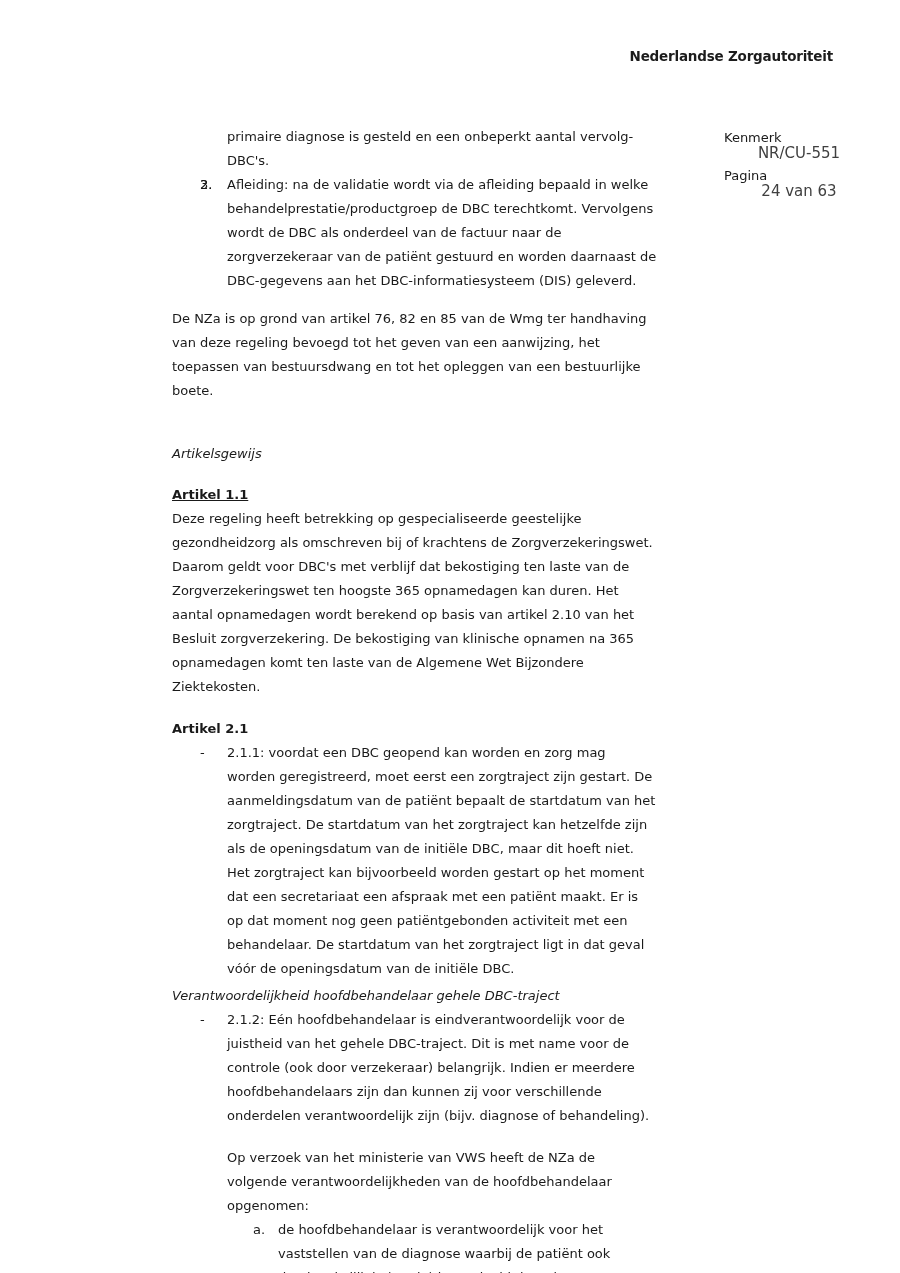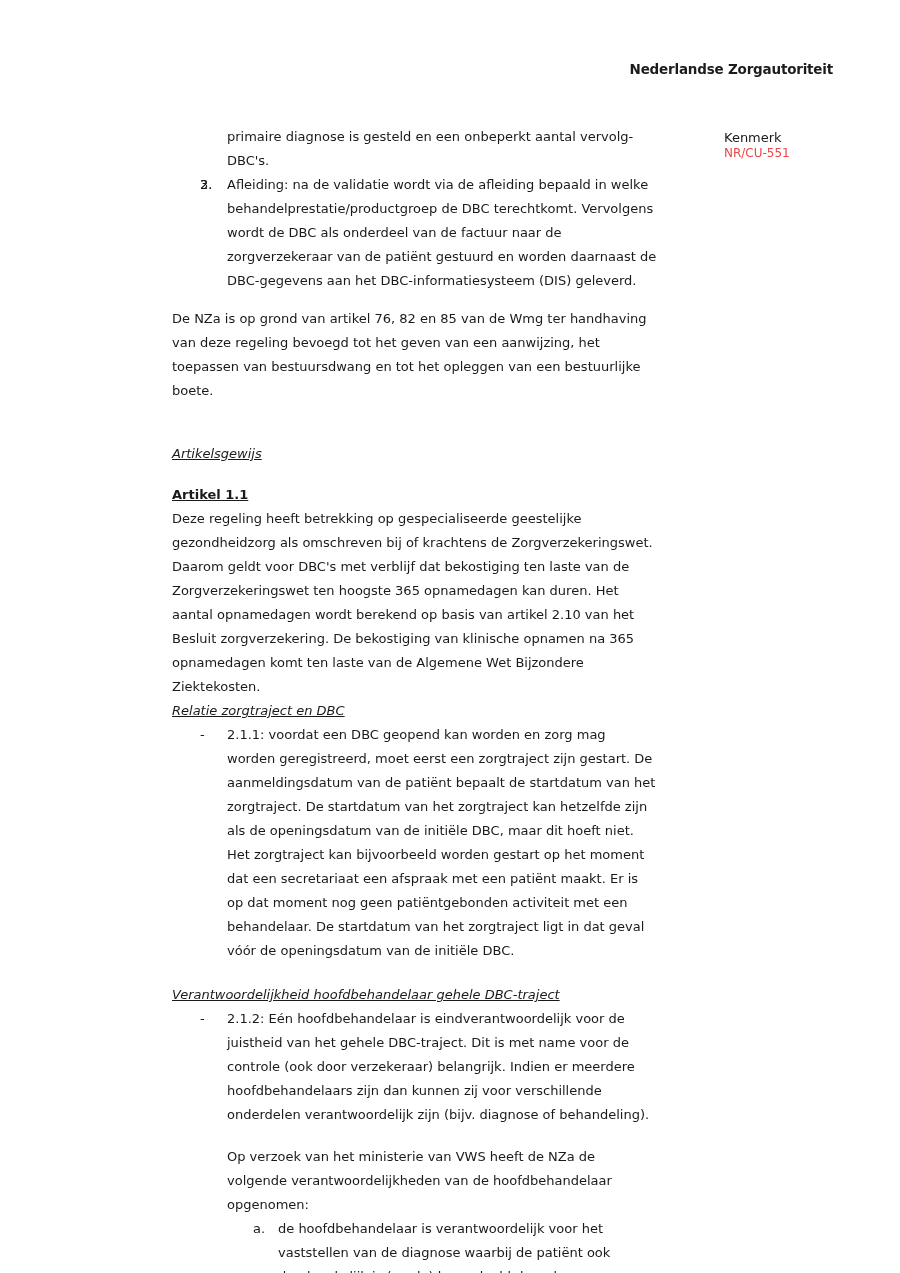--- a/index.html
+++ b/index.html
@@ -2,57 +2,61 @@
 <html><head>
 <meta charset="utf-8">
 <style>
   html,body { margin:0; padding:0; background:#ffffff; }
   .page {
     position:relative; width:900px; height:1273px; background:#ffffff;
     font-family:"DejaVu Sans","Liberation Sans",sans-serif;
     color:#1a1a1a; overflow:hidden;
   }
   .logo {
-    position:absolute; top:61px; left:0; right:67px; text-align:right;
+    position:absolute; top:48px; left:0; right:67px; text-align:right;
     font-size:13.5px; font-weight:bold; letter-spacing:-0.2px; color:#1c1c1c;
   }
   .meta { position:absolute; left:724px; top:130px; width:150px; }
   .meta-group { margin-bottom:7px; }
   .meta-label { font-size:13px; font-weight:normal; line-height:15px; color:#1a1a1a; }
-  .meta-value { font-size:12px; line-height:16px; color:#ef4444; }
+  .meta-value { font-size:15px; line-height:16px; color:#404040;text-align:center; }
   .main {
     position:absolute; left:172px; top:125px; width:535px;
     font-size:13px; line-height:24px;
   }
   .pre { white-space:pre-line; }
   .li   { position:relative; padding-left:55px; }
   .li .marker   { position:absolute; left:28px; top:0; }
   .li-a { position:relative; padding-left:106px; }
   .li-a .marker { position:absolute; left:81px; top:0; }
   .indent { margin-left:55px; }
   .h-bold   { font-weight:bold; }
-  .h-italic { font-style:italic;text-decoration:underline; }
+  .h-italic { font-style:italic; }
   .mt-para       { margin-top:14px; }
   .mt-artikelsg  { margin-top:39px; }
   .mt-h1         { margin-top:17px;text-decoration:underline; }
   .mt-h2         { margin-top:18px; }
-  .mt-sub        { margin-top:20px; }
+  .mt-sub        { margin-top:3px; }
   .mt-block      { margin-top:18px; }
 </style>
 </head>
 <body>
 
 <div class="page">
 
   <div class="logo">Nederlandse Zorgautoriteit</div>
 
   <div class="meta">
     <div class="meta-group">
       <div class="meta-label">Kenmerk</div>
       <div class="meta-value">NR/CU-551</div>
+    </div>
+    <div class="meta-group">
+      <div class="meta-label">Pagina</div>
+      <div class="meta-value">24 van 63</div>
     </div>
   </div>
 
   <div class="main">
 
     <div class="li">
       <span class="pre">primaire diagnose is gesteld en een onbeperkt aantal vervolg-
 DBC's.</span>
     </div>
 
@@ -79,21 +83,21 @@
     <div class="h-bold mt-h1">Artikel 1.1</div>
     <div class="pre">Deze regeling heeft betrekking op gespecialiseerde geestelijke
 gezondheidzorg als omschreven bij of krachtens de Zorgverzekeringswet.
 Daarom geldt voor DBC's met verblijf dat bekostiging ten laste van de
 Zorgverzekeringswet ten hoogste 365 opnamedagen kan duren. Het
 aantal opnamedagen wordt berekend op basis van artikel 2.10 van het
 Besluit zorgverzekering. De bekostiging van klinische opnamen na 365
 opnamedagen komt ten laste van de Algemene Wet Bijzondere
 Ziektekosten.</div>
 
-    <div class="h-italic">Relatie zorgtraject en DBC</div>
+    <div class="h-bold mt-h2">Artikel 2.1</div>
 
     <div class="li">
       <span class="marker">-</span>
       <span class="pre">2.1.1: voordat een DBC geopend kan worden en zorg mag
 worden geregistreerd, moet eerst een zorgtraject zijn gestart. De
 aanmeldingsdatum van de patiënt bepaalt de startdatum van het
 zorgtraject. De startdatum van het zorgtraject kan hetzelfde zijn
 als de openingsdatum van de initiële DBC, maar dit hoeft niet.
 Het zorgtraject kan bijvoorbeeld worden gestart op het moment
 dat een secretariaat een afspraak met een patiënt maakt. Er is

